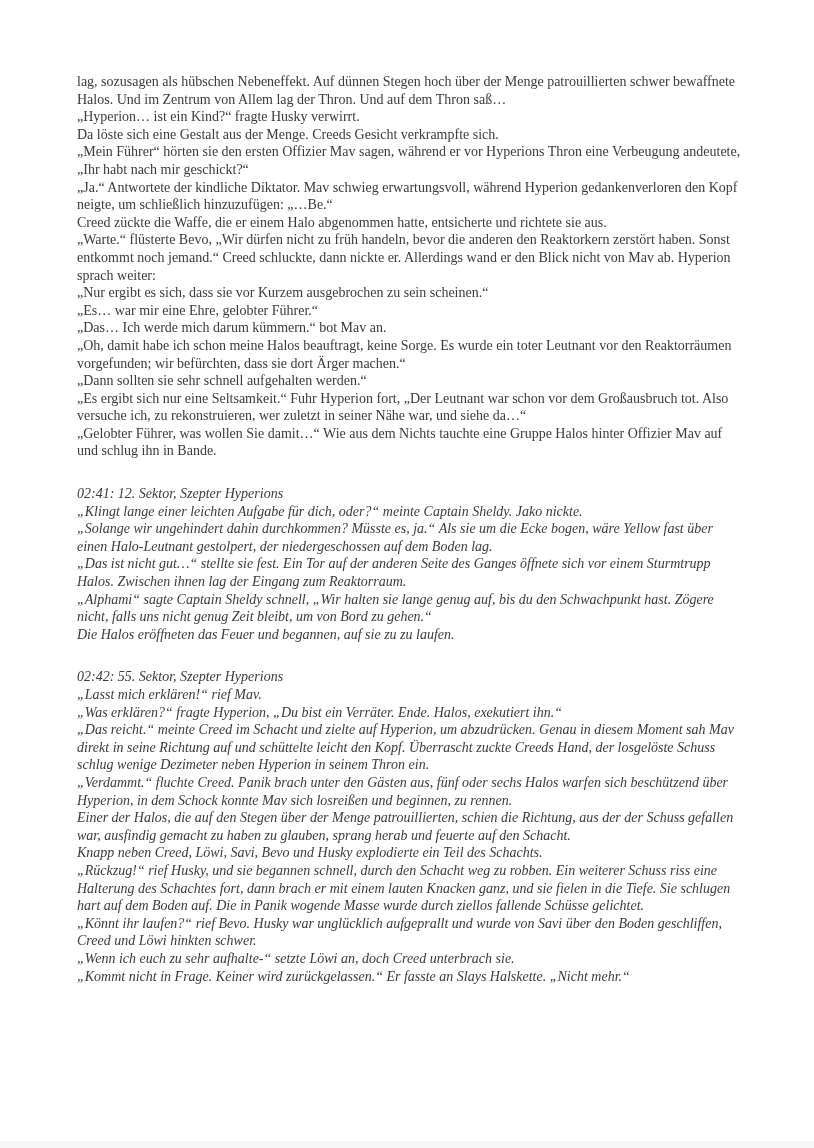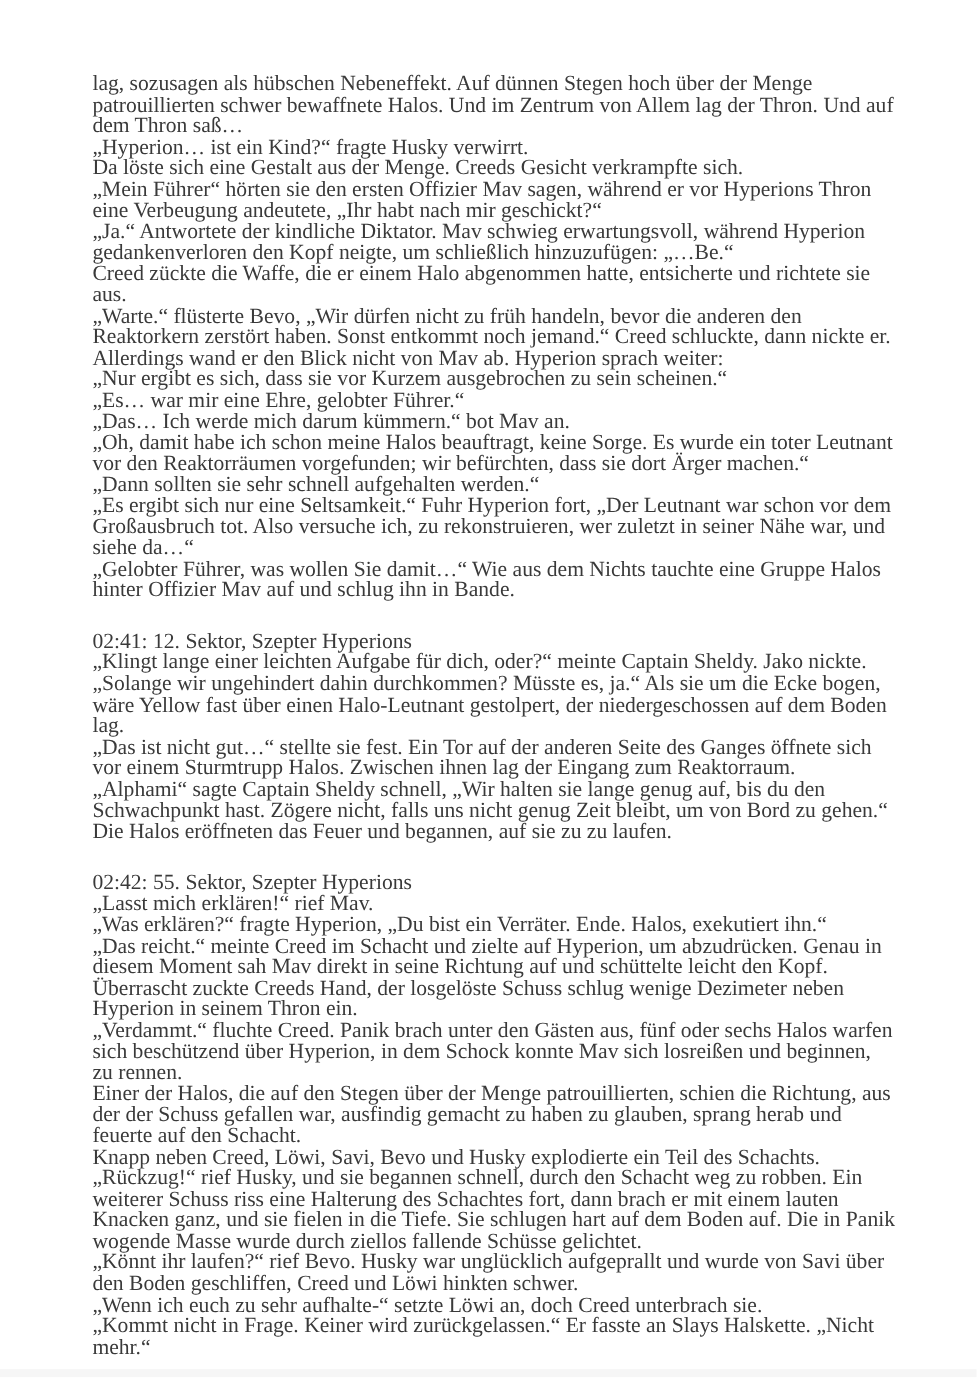--- a/index.html
+++ b/index.html
@@ -11,29 +11,29 @@
     position: relative;
     width: 814px;
     height: 1148px;
     background: #ffffff;
     overflow: hidden;
     font-family: "Liberation Serif", "DejaVu Serif", serif;
   }
   .text-column {
     position: absolute;
     left: 77px;
-    top: 61px;
+    top: 73px;
     width: 669px;
     color: #3a3a3a;
-    font-size: 18px;
+    font-size: 14px;
     line-height: 17.6px;
     text-rendering: optimizeLegibility;
   }
   .section { margin: 0; }
-  .section + .section { margin-top: 25px; }
+  .section + .section { margin-top: 25px; font-style: italic; }
   .line {
     margin: 0;
     padding: 0;
   }
   .heading { margin: 0; }
   .bottom-edge {
     position: absolute;
     left: 0;
     bottom: 0;
     width: 100%;

